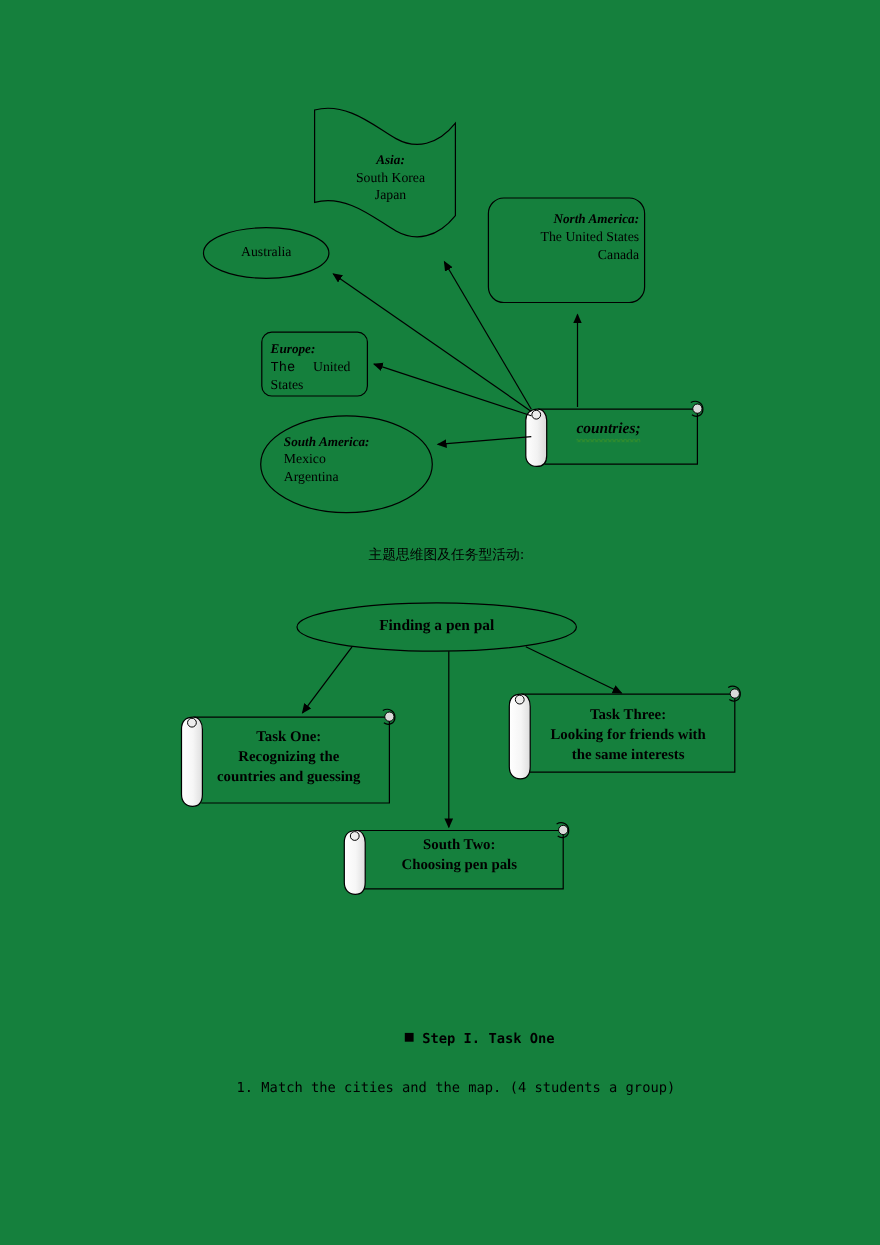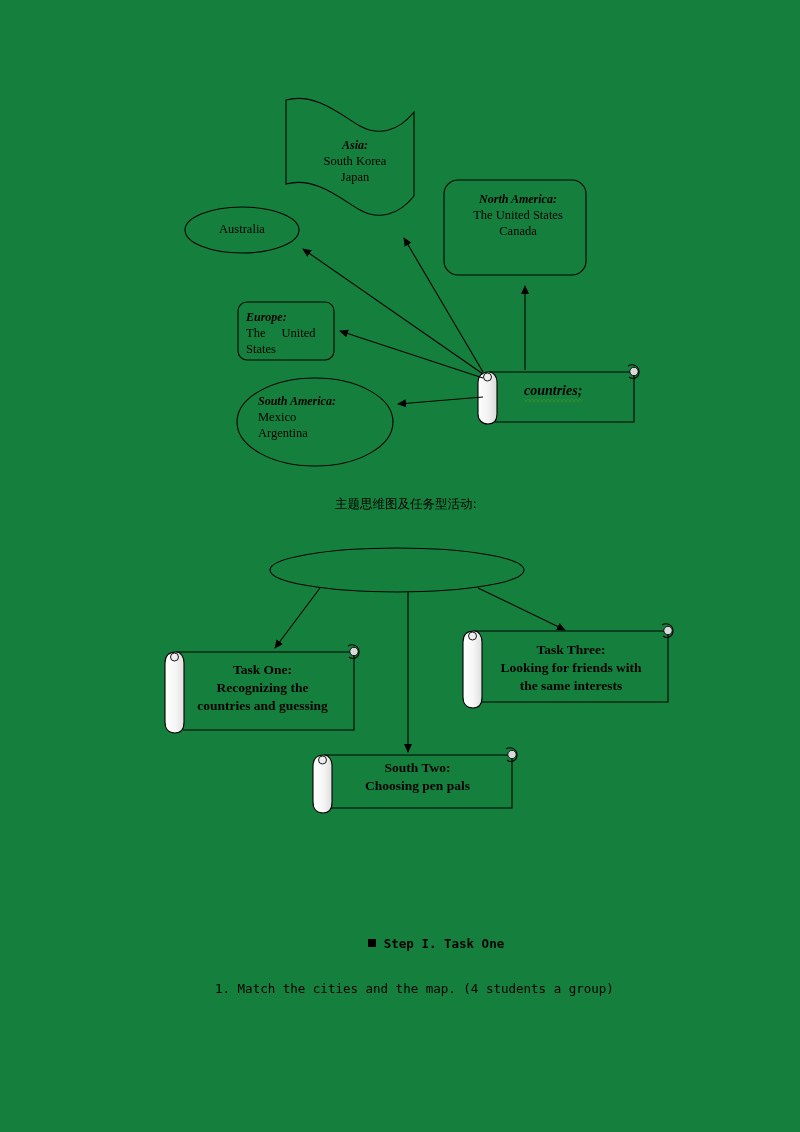--- a/index.html
+++ b/index.html
@@ -43,21 +43,21 @@
     font-weight: normal;
     font-style: normal;
   }
 
   
   .mm1 { font-size: 12.5px; }
   .mm1 .hdr { font-size: 12px; }
 
   
   .spread { letter-spacing: 0; }
-  .spread .w1 { margin-right: 16px; }
+  .spread .w1 { margin-right: 16px; font-family: Liberation Mono, monospace; }
 
   
   .countries-label {
     position: absolute;
     font-weight: bold;
     font-style: italic;
     font-size: 14px;
     font-family: "Liberation Serif", "DejaVu Serif", serif;
     white-space: nowrap;
   }
@@ -184,21 +184,21 @@
   <div class="node-text mm1" style="left:300px; top:138px; width:110px;">
     <div class="hdr">Asia:</div>
     <div class="itm">South Korea</div>
     <div class="itm">Japan</div>
   </div>
 
   <div class="node-text mm1" style="left:187px; top:221px; width:110px;">
     <div class="itm">Australia</div>
   </div>
 
-  <div class="node-text mm1" style="left:455px; top:192px; width:126px; text-align:center;">
+  <div class="node-text mm1" style="left:455px; top:192px; width:126px; text-align:right;">
     <div class="hdr">North America:</div>
     <div class="itm">The United States</div>
     <div class="itm">Canada</div>
   </div>
 
   <div class="node-text mm1" style="left:246px; top:310px; width:82px; text-align:left;">
     <div class="hdr">Europe:</div>
     <div class="itm spread"><span class="w1">The</span><span>United</span></div>
     <div class="itm">States</div>
   </div>
@@ -259,20 +259,23 @@
       </linearGradient>
     </defs>
 
     <g stroke="#000" stroke-width="1.1" fill="none">
       <line x1="320" y1="588" x2="275" y2="648" marker-end="url(#ah)"></line>
       <line x1="408" y1="592" x2="408" y2="752" marker-end="url(#ah)"></line>
       <line x1="478" y1="588" x2="565" y2="630" marker-end="url(#ah)"></line>
     </g>
   </svg>
 
+  <div class="node-text mm2 big" style="left:297px; top:561px; width:200px;">
+    <div>Finding a pen pal</div>
+  </div>
 
   <div class="node-text mm2" style="left:170px; top:661px; width:185px;">
     <div>Task One:</div>
     <div>Recognizing the</div>
     <div>countries and guessing</div>
   </div>
 
   <div class="node-text mm2" style="left:325px; top:759px; width:185px;">
     <div>South Two:</div>
     <div>Choosing pen pals</div>

